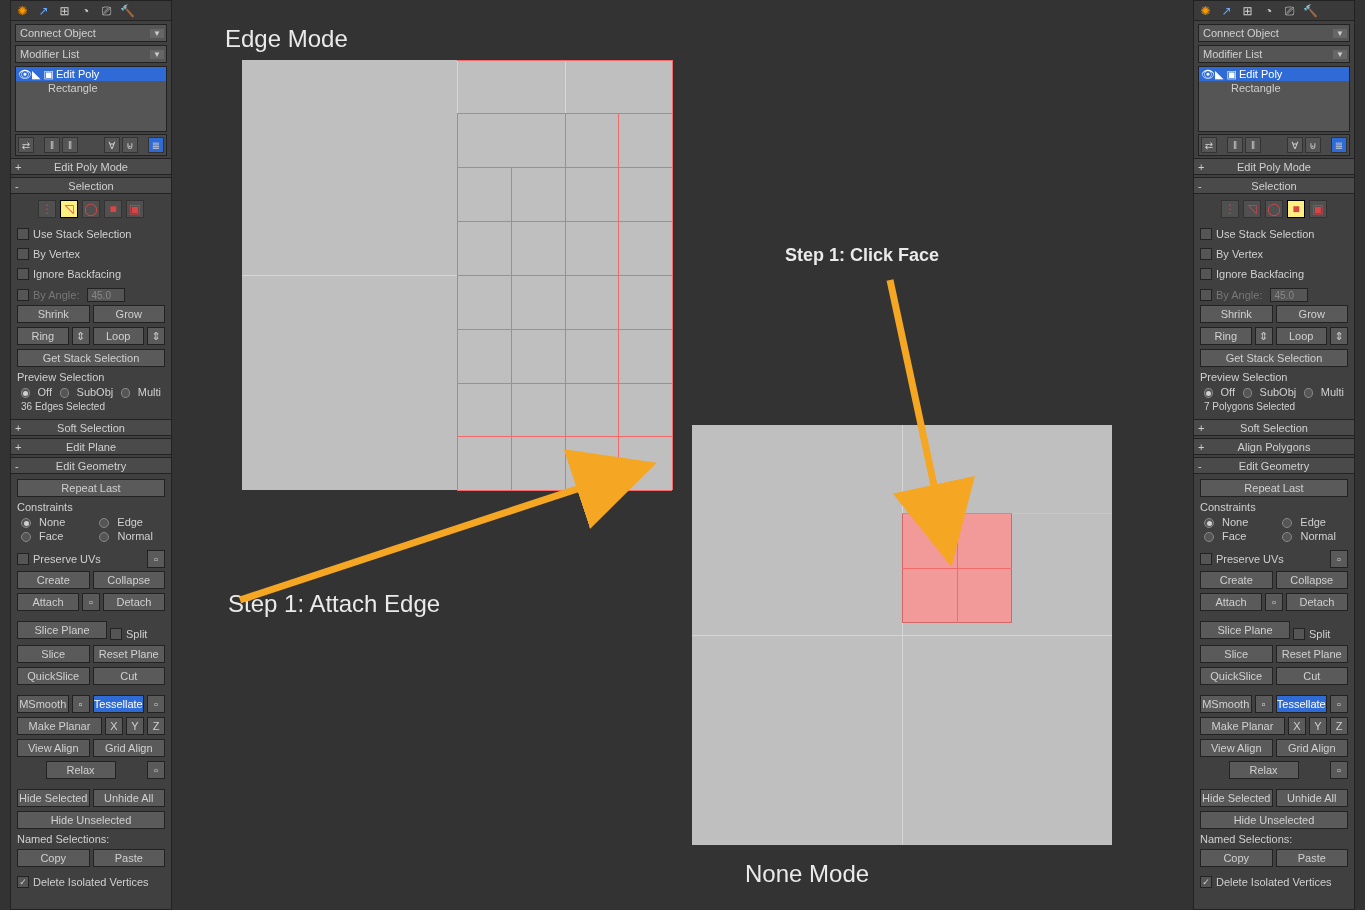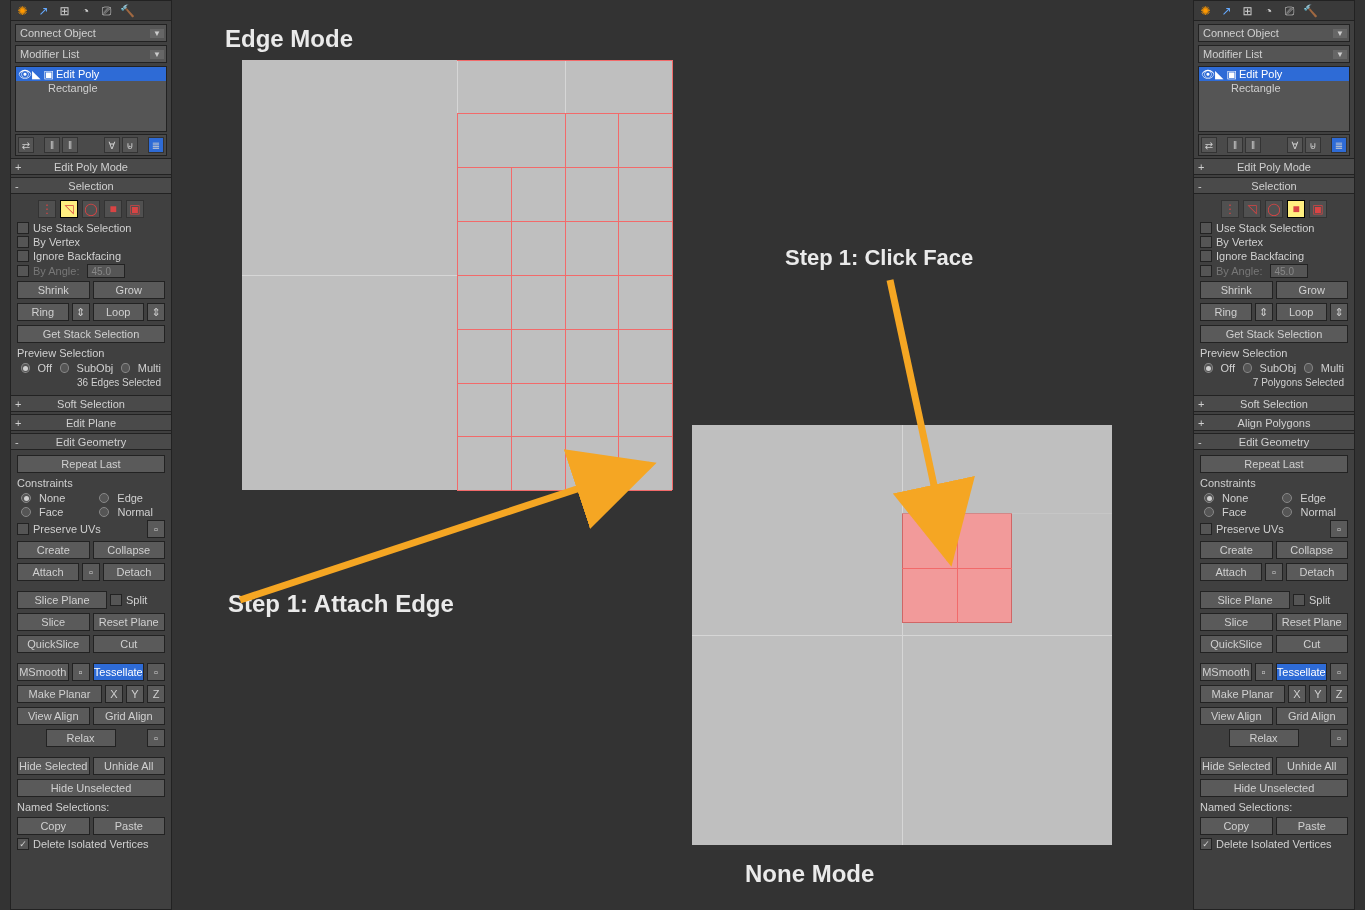--- a/index.html
+++ b/index.html
@@ -121,20 +121,21 @@
     background: #505050;
   }
   .selicon.red { color: #d94444; }
   .selicon.active { background: #ffef80; border: 1px solid #000; }
   .chk {
     display: flex;
     align-items: center;
     gap: 4px;
     padding: 1px 0;
     font-size: 11px;
+    margin-top: 6px;
   }
   .chk .box {
     width: 12px; height: 12px; border: 1px solid #222; background: #555;
     display: flex; align-items: center; justify-content: center; font-size: 9px;
   }
   .chk.disabled { color: #777; }
   .chk .spinner {
     width: 38px; height: 14px; background: #555; border: 1px solid #222;
     display:inline-flex; align-items:center; padding:0 3px; color:#888; font-size:10px;
     margin-left: 4px;
@@ -150,52 +151,52 @@
     background: #5a5a5a;
     border: 1px solid #222;
     display: flex;
     align-items: center;
     justify-content: center;
     font-size: 11px;
     color: #d0d0d0;
   }
   .btn.small { flex: none; width: 18px; }
   .btn.highlight { background: #2e6bd6; color: #fff; }
-  .radiorow { display: flex; gap: 8px; padding: 1px 4px; font-size: 11px; align-items: center;}
+  .radiorow { display: flex; gap: 8px; padding: 1px 4px; font-size: 11px; align-items: flex-end;}
   .radio { width: 10px; height: 10px; border: 1px solid #888; border-radius: 50%; background: #555; display:inline-flex;align-items:center;justify-content:center;}
   .radio.on::after { content:""; width: 5px; height: 5px; border-radius:50%; background:#d0d0d0;}
-  .lbl-sm { font-size: 10px; text-align: right; padding: 2px 4px;}
+  .lbl-sm { font-size: 10px; text-align: left; padding: 2px 4px;}
   .section-title { font-size: 11px; padding: 2px 0; }
 
   
   .vp-title {
     position: absolute;
     font-family: "Trebuchet MS", "Segoe UI", sans-serif;
-    font-weight: bold;
+    font-weight: normal;
     font-size: 24px;
     color: #eaeaea;
   }
   .vp {
     position: absolute;
     background: #bfbfbf;
   }
   .vp .gridline { position: absolute; background: #d6d6d6; }
   .vp .gridline.h { height: 1px; width: 100%; }
   .vp .gridline.v { width: 1px; height: 100%; }
   .vp .redline { position: absolute; background: #f26a6a; }
   .facefill {
     position: absolute;
     background: #f29a9a;
     border: 1px solid #d06666;
   }
   .arrow-step {
     position: absolute;
     font-family: "Trebuchet MS","Segoe UI",sans-serif;
     font-weight: bold;
-    font-size: 22px;
+    font-size: 18px;
     color: #eaeaea;
   }
   svg.arrow {
     position: absolute;
     overflow: visible;
   }
 </style>
 </head>
 <body>
 

